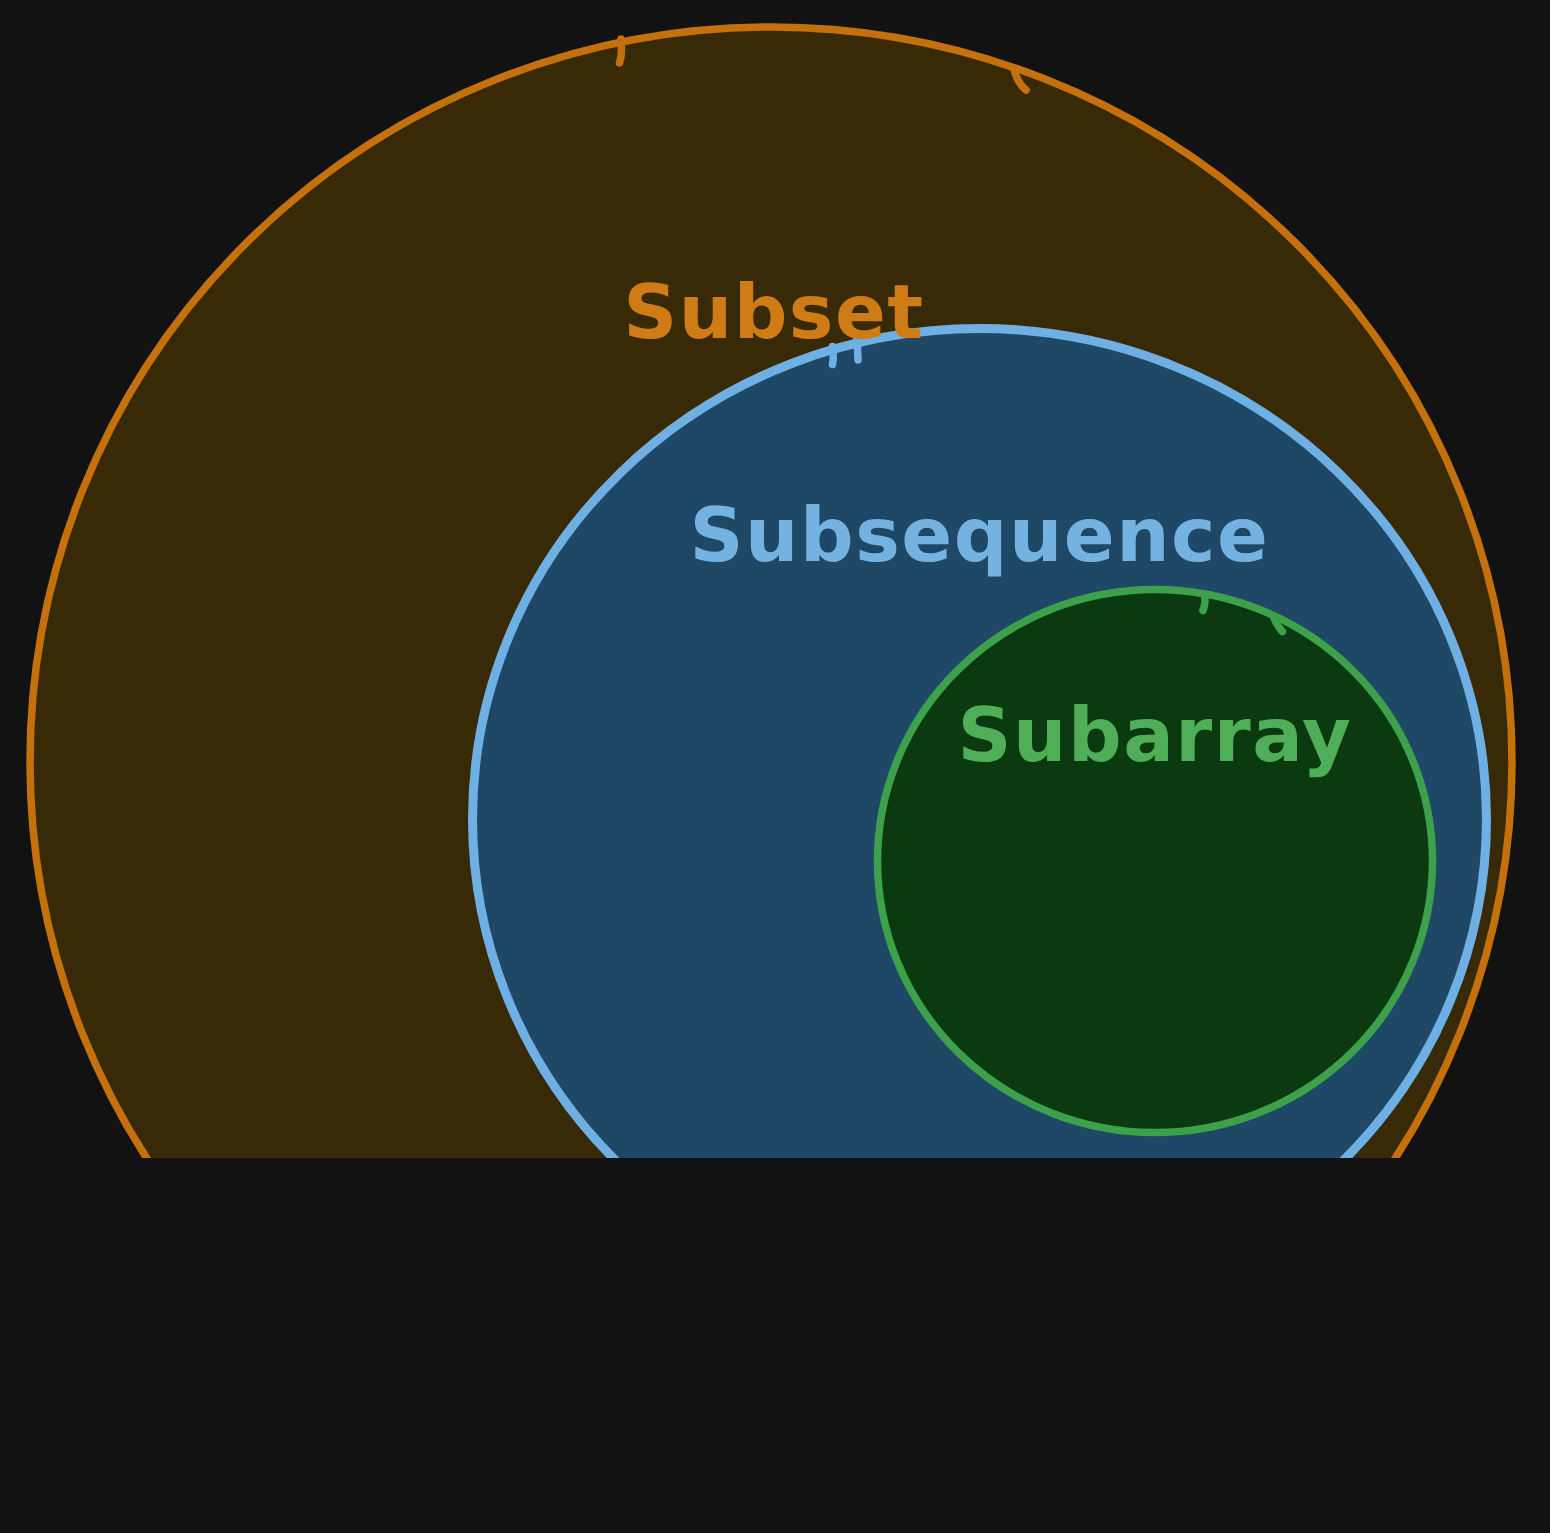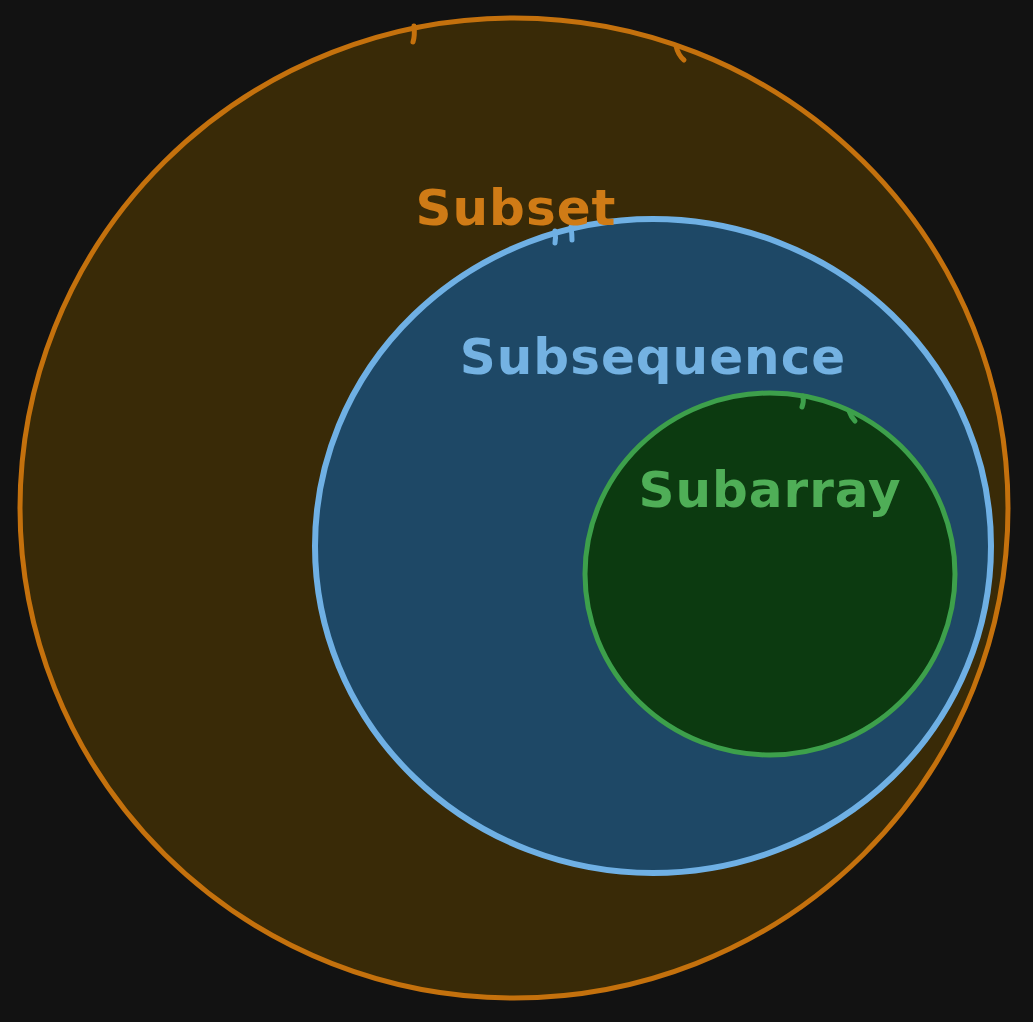--- a/index.html
+++ b/index.html
@@ -3,21 +3,21 @@
 <meta charset="utf-8">
 <style>
   html, body {
     margin: 0;
     padding: 0;
     background: #121212;
   }
   .stage {
     position: relative;
     width: 1033px;
-    height: 1022px;
+    height: 772px;
     overflow: hidden;
     font-family: "DejaVu Sans", sans-serif;
   }
   svg.venn {
     display: block;
     width: 1033px;
     height: 1022px;
   }
   .set-ellipse {
     stroke-linecap: round;

